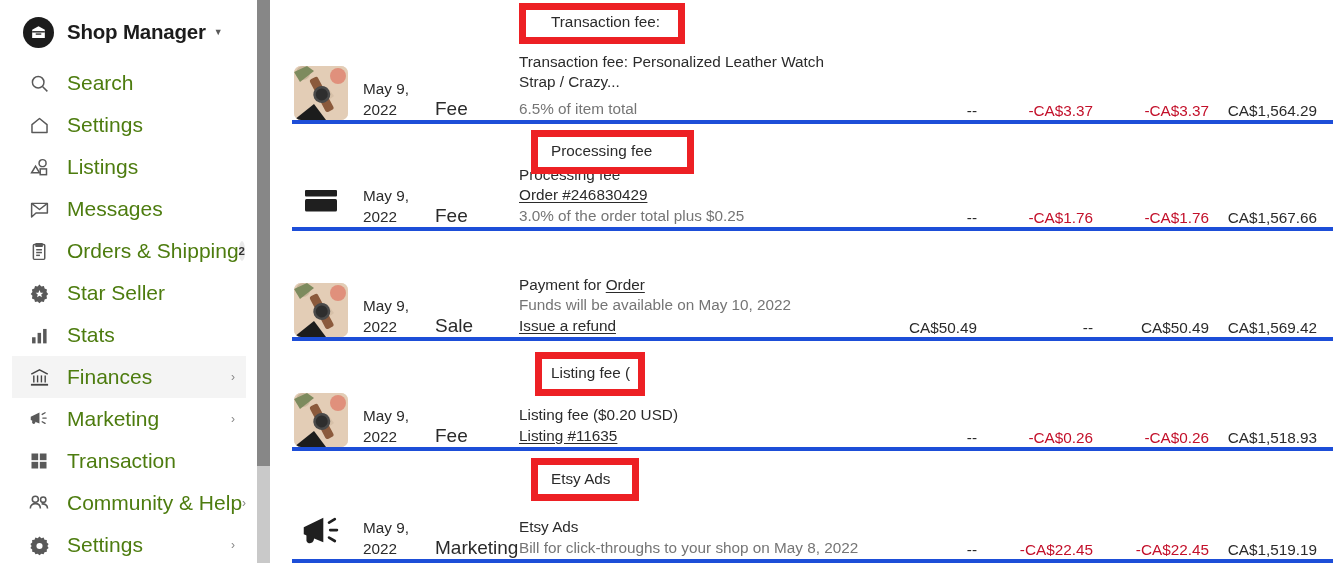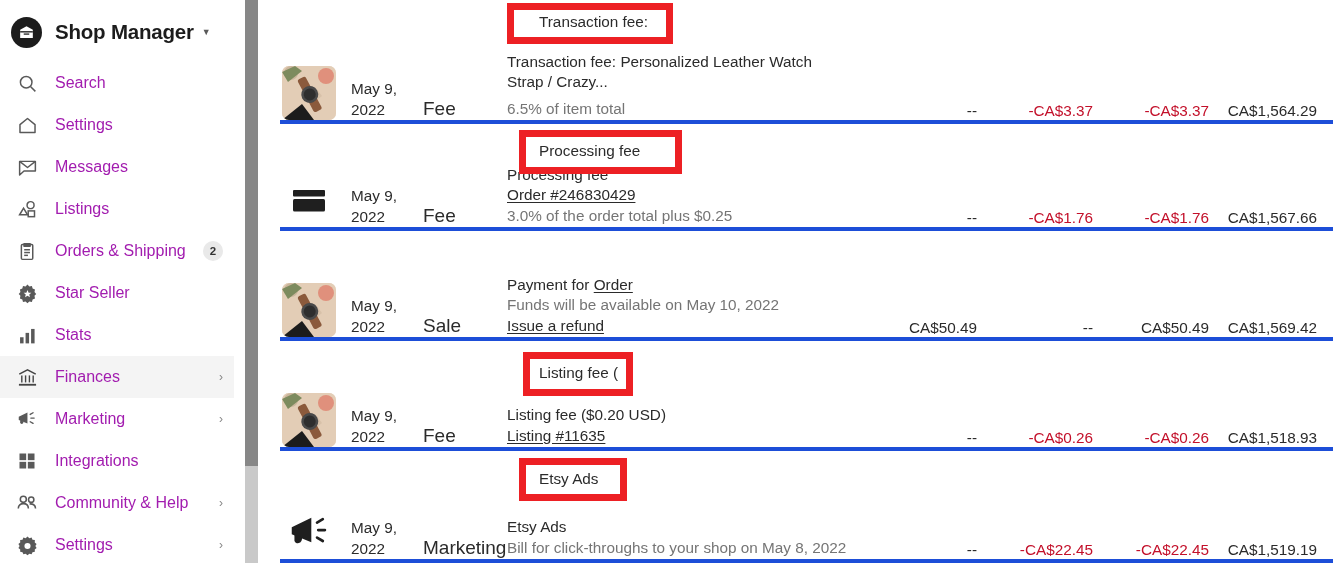--- a/index.html
+++ b/index.html
@@ -3,21 +3,21 @@
 <meta charset="utf-8">
 <style>
   * { box-sizing: border-box; margin: 0; padding: 0; }
   html, body {
     width: 1333px; height: 563px;
     overflow: hidden;
     background: #ffffff;
     font-family: "Liberation Sans", sans-serif;
     color: #222222;
   }
-  .app { position: relative; width: 1333px; height: 554px; display: flex; }
+  .app { position: relative; width: 1333px; height: 554px; display: flex; padding-left: 12px; }
 
   
   .sidebar {
     width: 234px; height: 563px;
     background: #ffffff;
     flex: 0 0 234px;
     position: relative;
     padding-top: 6px;
   }
   .brand {
@@ -45,21 +45,21 @@
     position: relative; cursor: pointer;
   }
   .nav-item.active { background: #f4f4f4; }
   .nav-icon {
     width: 26px; height: 26px; flex: 0 0 26px;
     margin-right: 15px;
     display: flex; align-items: center; justify-content: center;
     color: #595959;
   }
   .nav-label {
-    font-size: 16px; color: #a21caf; white-space: nowrap;
+    font-size: 21px; color: #4d7c0f; white-space: nowrap;
   }
   .nav-badge {
     margin-left: auto;
     width: 20px; height: 20px; border-radius: 50%;
     background: #e9e9e9; color: #333;
     font-size: 11.5px; font-weight: bold;
     display: flex; align-items: center; justify-content: center;
   }
   .nav-chev {
     margin-left: auto; color: #888; font-size: 12px;
@@ -202,37 +202,37 @@
         <span class="nav-icon">
           <svg width="21" height="21" viewBox="0 0 24 24" fill="none" stroke="#595959" stroke-width="1.7" stroke-linejoin="round">
             <path d="M3.4 11 L12 4 L20.6 11 L20.6 20 L3.4 20 Z"></path>
           </svg>
         </span>
         <span class="nav-label">Settings</span>
       </div>
 
       <div class="nav-item">
         <span class="nav-icon">
-          <svg width="21" height="21" viewBox="0 0 24 24" fill="none" stroke="#595959" stroke-width="1.7" stroke-linejoin="round">
-            <path d="M3 5 L21 5 L21 16 L8 16 L3 20.5 Z"></path>
-            <path d="M3 5 L12 12 L21 5"></path>
-          </svg>
-        </span>
-        <span class="nav-label">Messages</span>
-      </div>
-
-      <div class="nav-item">
-        <span class="nav-icon">
           <svg width="21" height="21" viewBox="0 0 24 24" fill="none" stroke="#595959" stroke-width="1.7">
             <circle cx="15.5" cy="7" r="4"></circle>
             <path d="M3 18 L7.5 10.5 L12 18 Z"></path>
             <rect x="12.8" y="13.6" width="7.2" height="6.6"></rect>
           </svg>
         </span>
         <span class="nav-label">Listings</span>
+      </div>
+
+      <div class="nav-item">
+        <span class="nav-icon">
+          <svg width="21" height="21" viewBox="0 0 24 24" fill="none" stroke="#595959" stroke-width="1.7" stroke-linejoin="round">
+            <path d="M3 5 L21 5 L21 16 L8 16 L3 20.5 Z"></path>
+            <path d="M3 5 L12 12 L21 5"></path>
+          </svg>
+        </span>
+        <span class="nav-label">Messages</span>
       </div>
 
       <div class="nav-item">
         <span class="nav-icon">
           <svg width="21" height="21" viewBox="0 0 24 24" fill="none" stroke="#595959" stroke-width="1.7" stroke-linejoin="round">
             <rect x="5" y="4" width="13" height="17" rx="1.2"></rect>
             <path d="M8 3 L15 3 L15 6 L8 6 Z" fill="#595959"></path>
             <line x1="8.2" y1="10" x2="14.8" y2="10"></line>
             <line x1="8.2" y1="13.2" x2="14.8" y2="13.2"></line>
             <line x1="8.2" y1="16.4" x2="12.5" y2="16.4"></line>
@@ -296,21 +296,21 @@
 
       <div class="nav-item">
         <span class="nav-icon">
           <svg width="20" height="20" viewBox="0 0 24 24">
             <rect x="3" y="3" width="8" height="8" fill="#595959"></rect>
             <rect x="13" y="3" width="8" height="8" fill="#595959"></rect>
             <rect x="3" y="13" width="8" height="8" fill="#595959"></rect>
             <rect x="13" y="13" width="8" height="8" fill="#595959"></rect>
           </svg>
         </span>
-        <span class="nav-label">Integrations</span>
+        <span class="nav-label">Transaction</span>
       </div>
 
       <div class="nav-item">
         <span class="nav-icon">
           <svg width="22" height="22" viewBox="0 0 24 24" fill="none" stroke="#595959" stroke-width="1.7">
             <circle cx="8" cy="8" r="3.3"></circle>
             <circle cx="16.6" cy="8.4" r="2.9"></circle>
             <path d="M2.5 18 C2.5 14.4 5 12.7 8 12.7 C11 12.7 13.5 14.4 13.5 18"></path>
             <path d="M14.8 13 C18.2 12.7 21.3 14.1 21.3 18"></path>
           </svg>

